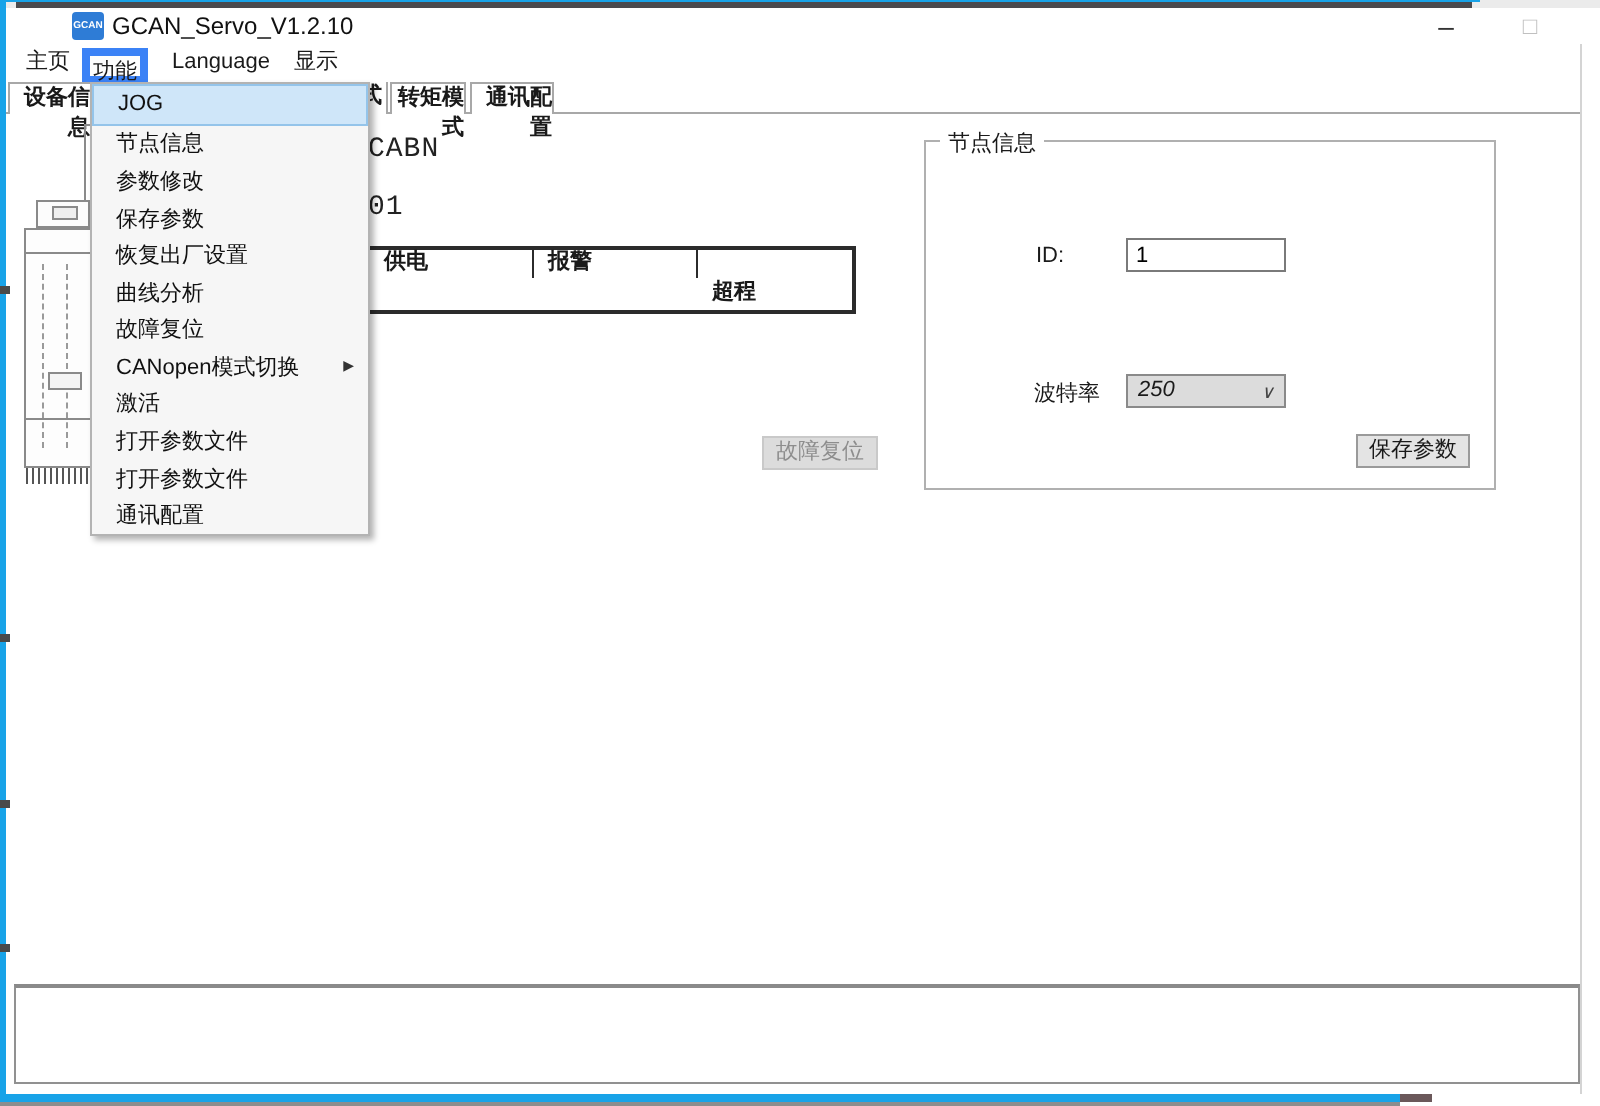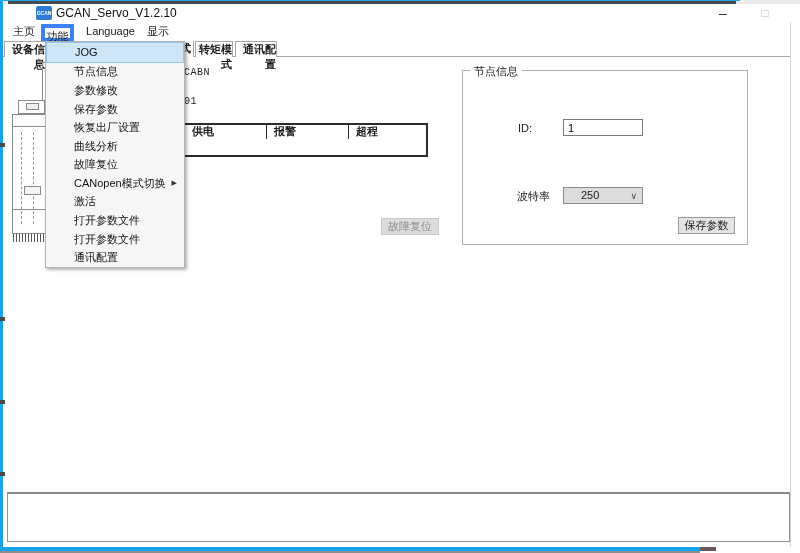--- a/index.html
+++ b/index.html
@@ -54,53 +54,53 @@
   #dw-conn-in { left:18px; top:41px; width:13px; height:7px; border:1px solid #8a8a8a; background:#eee; }
   #dw-body { left:4px; top:52px; width:41px; height:120px; border:1px solid #8a8a8a; background:#fdfdfd; }
   #dw-line1 { left:4px; top:64px; width:41px; height:1px; background:#8a8a8a; }
   #dw-dash1 { left:13px; top:70px; width:1px; height:92px; border-left:1px dashed #9a9a9a; }
   #dw-dash2 { left:25px; top:70px; width:1px; height:92px; border-left:1px dashed #9a9a9a; }
   #dw-midrect { left:16px; top:124px; width:17px; height:9px; border:1px solid #8a8a8a; background:#f4f4f4; }
   #dw-line2 { left:4px; top:147px; width:41px; height:1px; background:#8a8a8a; }
   #dw-pins { left:5px; top:172px; width:41px; height:8px; background:repeating-linear-gradient(90deg,#555 0 1px,transparent 1px 3px); }
 
   
-  .fragment { font-family:"Liberation Mono", monospace; font-size:10px; color:#222; letter-spacing:0.5px; }
+  .fragment { font-family:"Liberation Mono", monospace; font-size:14px; color:#222; letter-spacing:0.5px; }
   #frag1 { left:184px; top:67px; }
   #frag2 { left:184px; top:96px; }
 
   
   #status-table { left:183px; top:123px; width:245px; height:34px; border:2px solid #2b2b2b; background:#fff; z-index:2; }
   .trow { display:flex; }
   .tcell { height:14px; line-height:13px; border-right:1px solid #2b2b2b; padding-left:7px; font-weight:bold; }
-  .tcell:last-child { border-right:none; }
+  .tcell:last-child { border-right:none;margin-top:15px; }
   .vcell { height:17px; line-height:16px; border-right:1px solid #2b2b2b; border-top:1px solid #2b2b2b; text-align:center; font-weight:bold; }
   .vcell:last-child { border-right:none; }
   .c1 { width:82px; } .c2 { width:82px; } .c3 { width:77px; }
   .mono { font-family:"Liberation Mono", monospace; font-weight:normal; }
 
   
   #fault-reset { left:381px; top:218px; width:58px; height:17px; background:#dcdcdc; border:1px solid #c9c9c9; color:#8d8d8d; text-align:center; line-height:15px; }
 
   
   #node-group { left:462px; top:70px; width:286px; height:175px; border:1px solid #b0b0b0; }
   #node-group-title { left:470px; top:64px; background:#fff; padding:0 4px; }
   #id-label { left:518px; top:122px; }
   #id-input { left:563px; top:119px; width:80px; height:17px; border:1px solid #7a7a7a; font-family:"Liberation Sans", sans-serif; font-size:11px; padding-left:4px; background:#fff; }
   #baud-label { left:517px; top:189px; }
-  #baud-select { left:563px; top:187px; width:80px; height:17px; background:#dcdcdc; border:1px solid #8a8a8a; line-height:15px; padding-left:17px; }
+  #baud-select { left:563px; top:187px; width:80px; height:17px; background:#dcdcdc; border:1px solid #8a8a8a; line-height:15px; padding-left:5px;font-style:italic; }
   #baud-chevron { right:5px; top:1px; position:absolute; font-size:9px; color:#444; }
   #save-params { left:678px; top:217px; width:57px; height:17px; background:#e4e4e4; border:1px solid #9a9a9a; text-align:center; line-height:15px; }
 
   
   #log-panel { left:7px; top:492px; width:783px; height:50px; background:#fff; border:1px solid #919191; border-top:2px solid #8a8a8a; }
 
   
   #dropdown { left:45px; top:41px; width:140px; height:227px; background:#f6f6f6; border:1px solid #b3b3b3; box-shadow:2px 2px 3px rgba(0,0,0,0.3); z-index:30; display:flex; flex-direction:column; }
-  .menu-item { flex:1; display:flex; align-items:center; padding-left:28px; color:#111; }
+  .menu-item { flex:1; display:flex; align-items:center; padding-left:12px; color:#111; }
   .menu-item.hl { background:#cfe6f9; border:1px solid #94c4ea; }
   .submenu-arrow { margin-left:auto; margin-right:7px; font-size:7px; color:#333; }
 </style>
 </head>
 <body>
 
 <div class="abs" id="bg-top">
   <div class="abs" id="bg-top-dark"></div>
   <div class="abs" id="bg-top-blue"></div>
 </div>

